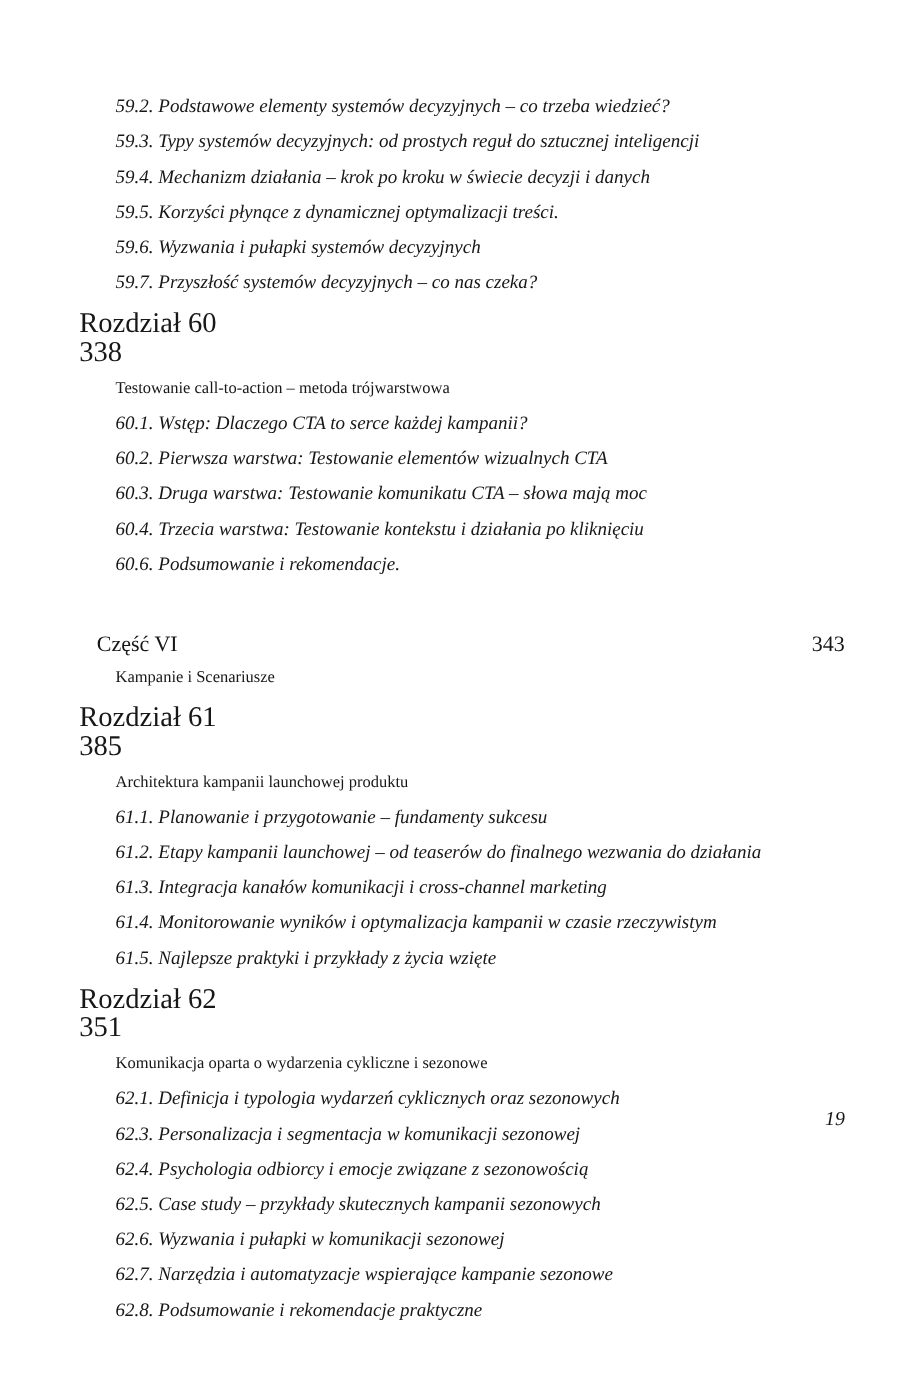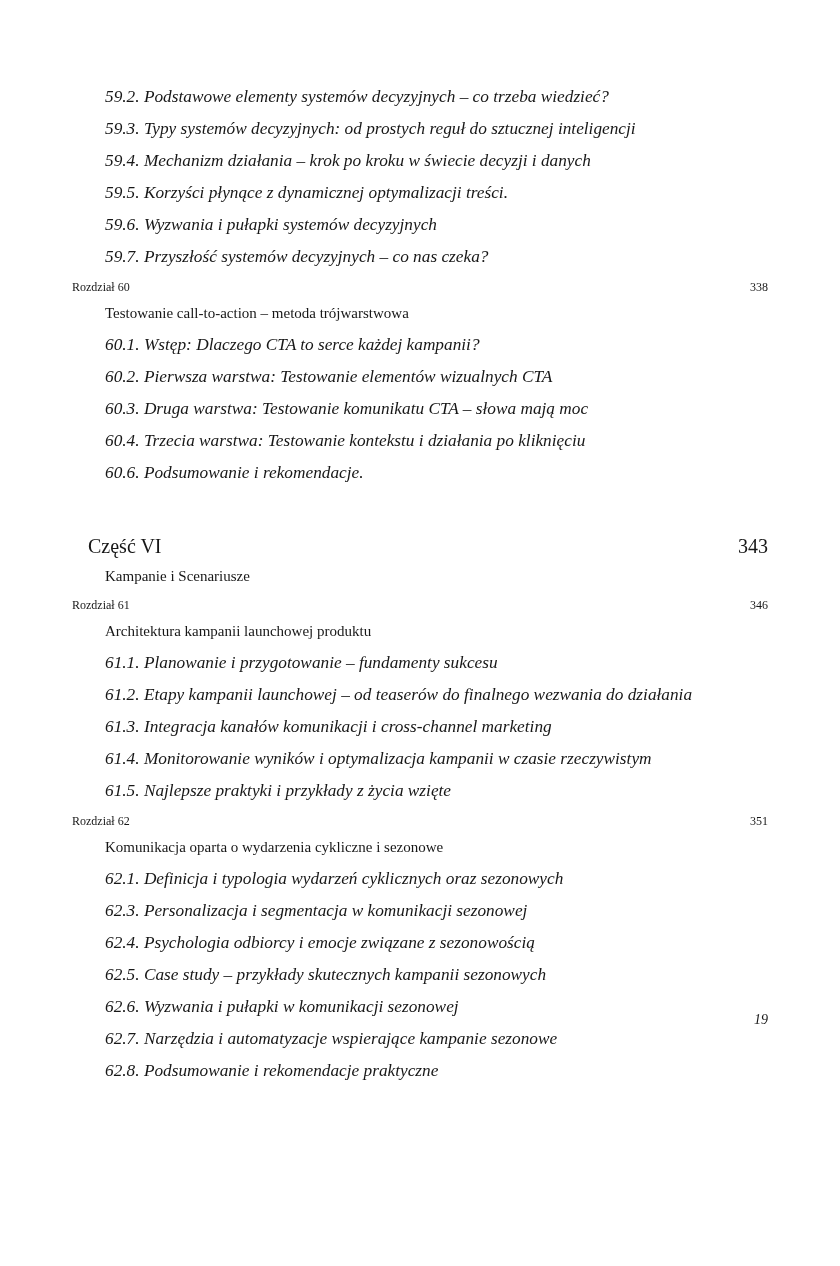--- a/index.html
+++ b/index.html
@@ -36,24 +36,25 @@
   
   .sub {
     font-style: italic;
     font-size: 17.3px;
     line-height: 1;
     padding: 0 0 0 33px;
     margin: 0 0 14.8px 0;
   }
   
   .chapter {
-    font-size: 12px;
+    font-size: 26px;
     line-height: 1;
     margin: 6px 0 13px 0;
     padding: 0;
+    flex-direction: column;
   }
   .chapter .label {
     white-space: nowrap;
   }
   .chapter .pagenum {
     white-space: nowrap;
   }
   
   .part {
     font-size: 20px;
@@ -67,21 +68,21 @@
     font-size: 15px;
     line-height: 1;
     padding: 0 0 0 33px;
     margin: 0 0 15px 0;
   }
   .folio {
     position: absolute;
     right: 72px;
     bottom: 56px;
     font-style: italic;
-    font-size: 14px;
+    font-size: 18px;
     color: #171717;
   }
 </style>
 </head>
 <body>
 
 <div class="page">
   <div class="toc" id="toc">
       <div class="sub"><span>59.2. Podstawowe elementy systemów decyzyjnych – co trzeba wiedzieć?</span></div>
       <div class="sub"><span>59.3. Typy systemów decyzyjnych: od prostych reguł do sztucznej inteligencji</span></div>
@@ -100,21 +101,21 @@
       <div class="sub"><span>60.4. Trzecia warstwa: Testowanie kontekstu i działania po kliknięciu</span></div>
       <div class="sub"><span>60.6. Podsumowanie i rekomendacje.</span></div>
       <div class="spacer-block"></div>
       <div class="entry part">
         <span class="label">Część VI</span>
         <span class="pagenum">343</span>
       </div>
       <div class="subtitle"><span>Kampanie i Scenariusze</span></div>
       <div class="entry chapter">
         <span class="label">Rozdział 61</span>
-        <span class="pagenum">346</span>
+        <span class="pagenum">385</span>
       </div>
       <div class="subtitle"><span>Architektura kampanii launchowej produktu</span></div>
       <div class="sub"><span>61.1. Planowanie i przygotowanie – fundamenty sukcesu</span></div>
       <div class="sub"><span>61.2. Etapy kampanii launchowej – od teaserów do finalnego wezwania do działania</span></div>
       <div class="sub"><span>61.3. Integracja kanałów komunikacji i cross-channel marketing</span></div>
       <div class="sub"><span>61.4. Monitorowanie wyników i optymalizacja kampanii w czasie rzeczywistym</span></div>
       <div class="sub"><span>61.5. Najlepsze praktyki i przykłady z życia wzięte</span></div>
       <div class="entry chapter">
         <span class="label">Rozdział 62</span>
         <span class="pagenum">351</span>

